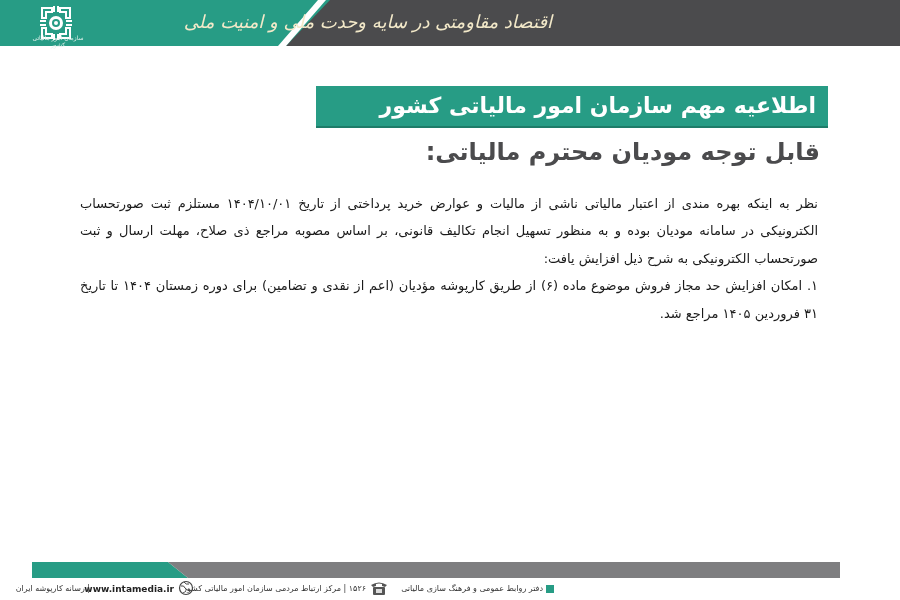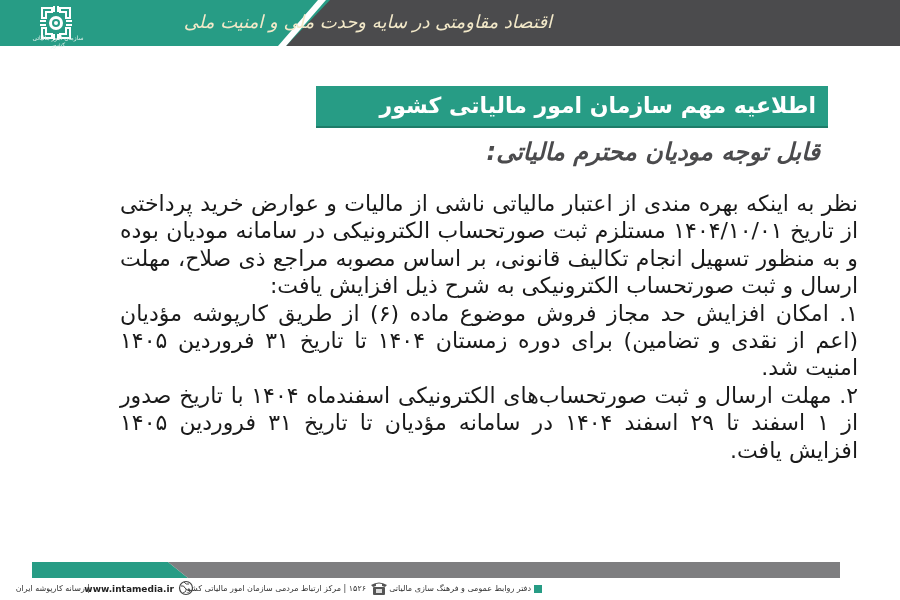--- a/index.html
+++ b/index.html
@@ -6,22 +6,22 @@
   body{width:900px;height:600px;position:relative;overflow:hidden;background:#ffffff;font-family:"DejaVu Sans",sans-serif;color:#1a1a1a;}
   .header{position:absolute;left:0;top:0;width:900px;height:46px;}
   .header-green{position:absolute;left:0;top:0;width:330px;height:46px;background:#279c85;}
   .header-dark{position:absolute;left:286px;top:0;width:614px;height:46px;background:#4b4b4d;clip-path:polygon(44px 0,100% 0,100% 100%,0 100%);}
   .header-slash{position:absolute;left:278px;top:0;width:48px;height:46px;background:#ffffff;clip-path:polygon(40px 0,48px 0,8px 100%,0 100%);}
   .logo{position:absolute;left:38px;top:4px;width:36px;height:38px;}
   .logo-caption{position:absolute;left:30px;top:34px;width:56px;font-size:6px;color:#e6f3ef;text-align:center;direction:rtl;}
   .slogan{position:absolute;left:352px;top:4px;width:200px;height:36px;font-family:"DejaVu Serif",serif;font-style:italic;font-size:18px;color:#f3e9c9;direction:rtl;text-align:center;line-height:36px;white-space:nowrap;}
   .title-bar{position:absolute;left:316px;top:86px;width:512px;height:40px;background:#279c85;border-bottom:2px solid #1e7c69;}
   .title-text{position:absolute;right:12px;top:0;height:40px;line-height:40px;font-size:22px;font-weight:bold;color:#ffffff;direction:rtl;white-space:nowrap;}
-  .subtitle{position:absolute;right:80px;top:138px;font-size:24px;font-weight:bold;color:#4b4b4d;direction:rtl;white-space:nowrap;font-style:italic;}
-  .body-text{position:absolute;left:80px;top:190px;width:738px;direction:rtl;text-align:justify;font-size:22px;line-height:27.4px;color:#1a1a1a;margin-left:40px;}
+  .subtitle{position:absolute;right:80px;top:138px;font-size:24px;font-weight:bold;color:#4b4b4d;direction:rtl;white-space:nowrap;}
+  .body-text{position:absolute;left:80px;top:190px;width:738px;direction:rtl;text-align:justify;font-size:13px;line-height:27.4px;color:#1a1a1a;}
   .body-text p{margin:0;}
   .body-text b{font-weight:normal;}
   .footer-green{position:absolute;left:32px;top:562px;width:156px;height:16px;background:#279c85;clip-path:polygon(0 0,136px 0,156px 100%,0 100%);}
   .footer-gray{position:absolute;left:168px;top:562px;width:672px;height:16px;background:#7e7e80;clip-path:polygon(0 0,100% 0,100% 100%,20px 100%);}
   .footer-row{position:absolute;left:0;top:580px;width:900px;height:18px;font-size:8px;color:#333;}
   .f-item{position:absolute;top:0;height:18px;line-height:18px;direction:rtl;white-space:nowrap;}
   .f-square{display:inline-block;width:8px;height:8px;background:#279c85;vertical-align:middle;margin-left:3px;}
   .f-url{font-weight:bold;font-size:9px;color:#222;direction:ltr;}
   .phone-icon{position:absolute;left:370px;top:580px;width:18px;height:16px;}
   .globe-icon{position:absolute;left:178px;top:580px;width:16px;height:16px;}
@@ -50,29 +50,28 @@
 </div>
 
 <div class="title-bar">
   <div class="title-text">اطلاعیه مهم سازمان امور مالیاتی کشور</div>
 </div>
 
 <div class="subtitle">قابل توجه مودیان محترم مالیاتی:</div>
 
 <div class="body-text">
   <p>نظر به اینکه بهره مندی از اعتبار مالیاتی ناشی از مالیات و عوارض خرید پرداختی از تاریخ ۱۴۰۴/۱۰/۰۱ مستلزم ثبت صورتحساب الکترونیکی در سامانه مودیان بوده و به منظور تسهیل انجام تکالیف قانونی، بر اساس مصوبه مراجع ذی صلاح، مهلت ارسال و ثبت صورتحساب الکترونیکی به شرح ذیل افزایش یافت:</p>
-  <p><span>۱. امکان افزایش حد مجاز فروش موضوع ماده (۶) از طریق کارپوشه مؤدیان (اعم از نقدی و تضامین) برای دوره زمستان ۱۴۰۴ </span><b>تا تاریخ ۳۱ فروردین ۱۴۰۵</b><span> امنیت شد.</span></p>
-  <p><span>۲. مهلت ارسال و ثبت صورتحساب‌های الکترونیکی اسفندماه ۱۴۰۴ با تاریخ صدور از ۱ اسفند تا ۲۹ اسفند ۱۴۰۴ در سامانه مؤدیان </span><b>تا تاریخ ۳۱ فروردین ۱۴۰۵</b><span> افزایش یافت.</span></p>
+  <p><span>۱. امکان افزایش حد مجاز فروش موضوع ماده (۶) از طریق کارپوشه مؤدیان (اعم از نقدی و تضامین) برای دوره زمستان ۱۴۰۴ </span><b>تا تاریخ ۳۱ فروردین ۱۴۰۵</b><span> مراجع شد.</span></p>
 </div>
 
 <div class="footer-green"></div>
 <div class="footer-gray"></div>
 
 <div class="footer-row">
-  <div class="f-item" style="right:358px;">
+  <div class="f-item" style="right:346px;">
     <span class="f-square"></span><span>دفتر روابط عمومی و فرهنگ سازی مالیاتی</span>
   </div>
   <div class="f-item" style="right:534px;">
     <span>۱۵۲۶ | مرکز ارتباط مردمی سازمان امور مالیاتی کشور</span>
   </div>
   <div class="f-item" style="right:726px;margin-left:39px;">
     <span class="f-url">www.intamedia.ir</span>
   </div>
   <div class="f-item" style="right:810px;">
     <span>| رسانه کارپوشه ایران</span>

